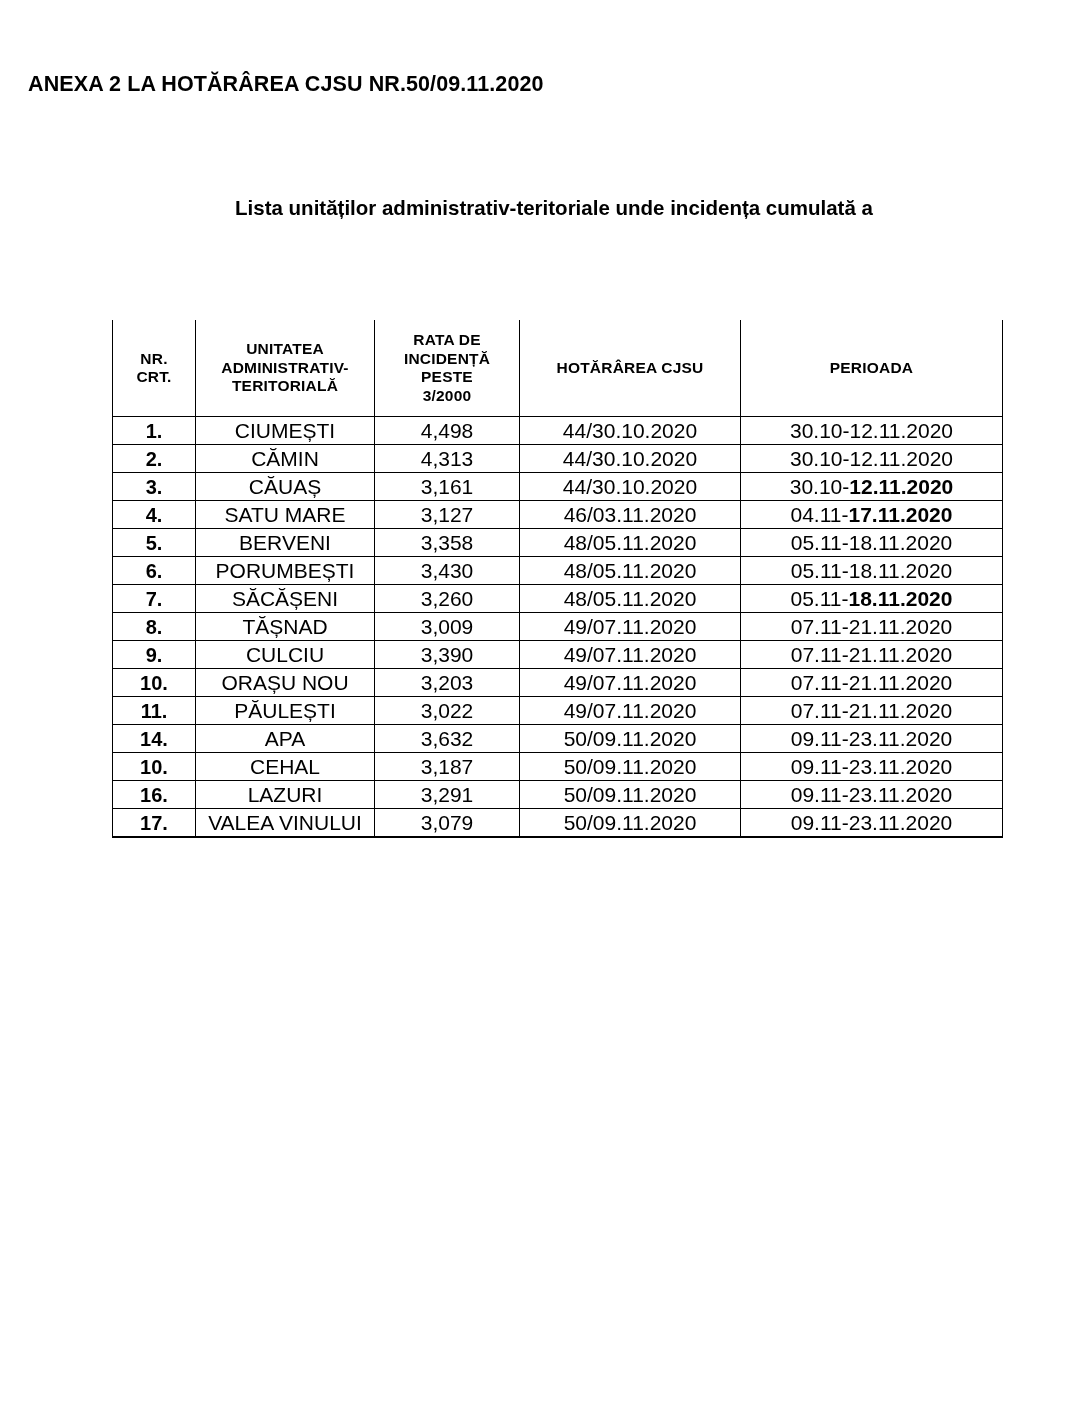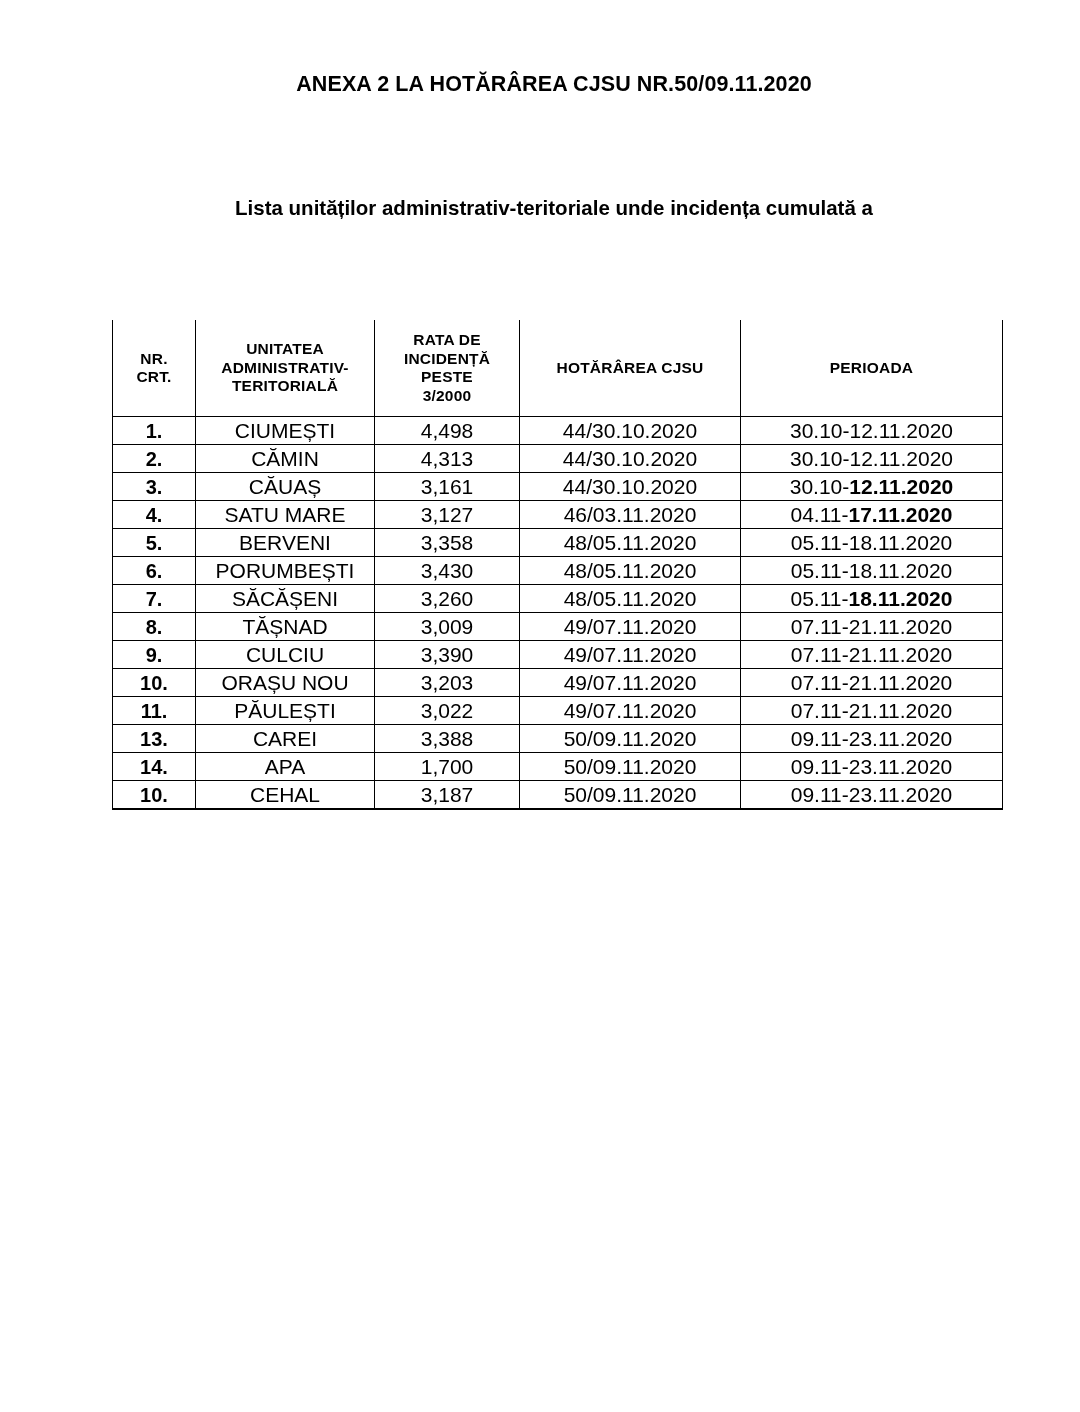--- a/index.html
+++ b/index.html
@@ -12,21 +12,20 @@
     background: #ffffff;
     font-family: "Liberation Sans", sans-serif;
     color: #000000;
     overflow: hidden;
     position: relative;
   }
 
   
   .doc-header {
     width: 100%;
-    text-align: center;
     font-weight: bold;
     font-size: 21.5px;
     letter-spacing: 0.1px;
     padding-top: 72px;
     padding-left: 28px;
     box-sizing: border-box;
   }
 
   
   .doc-title {
@@ -212,35 +211,42 @@
           <td><span>07.11-21.11.2020</span></td>
         </tr>
         <tr>
           <td class="nr">11.</td>
           <td>PĂULEȘTI</td>
           <td>3,022</td>
           <td>49/07.11.2020</td>
           <td><span>07.11-21.11.2020</span></td>
         </tr>
         <tr>
-          <td class="nr">13.</td>
-          <td>CAREI</td>
-          <td>3,388</td>
-          <td>50/09.11.2020</td>
-          <td><span>09.11-23.11.2020</span></td>
-        </tr>
-        <tr>
           <td class="nr">14.</td>
           <td>APA</td>
-          <td>1,700</td>
+          <td>3,632</td>
           <td>50/09.11.2020</td>
           <td><span>09.11-23.11.2020</span></td>
         </tr>
         <tr>
           <td class="nr">10.</td>
           <td>CEHAL</td>
           <td>3,187</td>
           <td>50/09.11.2020</td>
           <td><span>09.11-23.11.2020</span></td>
         </tr>
+        <tr>
+          <td class="nr">16.</td>
+          <td>LAZURI</td>
+          <td>3,291</td>
+          <td>50/09.11.2020</td>
+          <td><span>09.11-23.11.2020</span></td>
+        </tr>
+        <tr>
+          <td class="nr">17.</td>
+          <td>VALEA VINULUI</td>
+          <td>3,079</td>
+          <td>50/09.11.2020</td>
+          <td><span>09.11-23.11.2020</span></td>
+        </tr>
       </tbody>
   </table>
 </div>
 
 </body></html>

